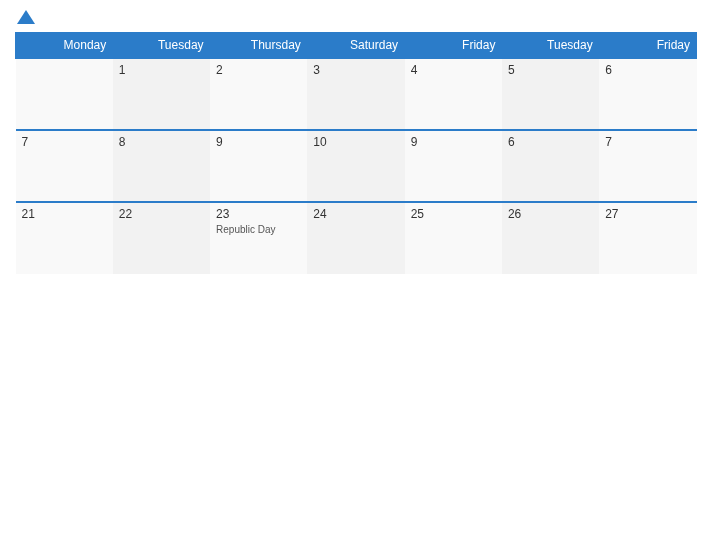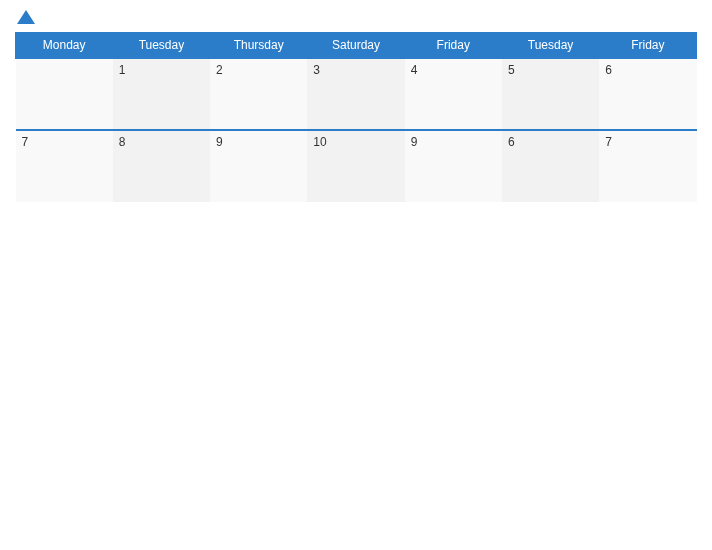--- a/index.html
+++ b/index.html
@@ -63,21 +63,21 @@
     .calendar {
       width: 100%;
       border-collapse: collapse;
     }
     .calendar thead tr th {
       background: #2b7cc9;
       color: #fff;
       font-size: 12px;
       font-weight: normal;
       padding: 5px 6px;
-      text-align: center;
+      text-align: right;
       border: 1px solid #2b7cc9;
     }
     .calendar tbody tr td {
       border-top: 2px solid #2b7cc9;
       border-left: none;
       border-right: none;
       border-bottom: none;
       vertical-align: top;
       padding: 4px 6px 4px 6px;
       height: 72px;
@@ -167,15 +167,39 @@
           <td>
             <span class="day-num">9</span>
           </td>
           <td>
             <span class="day-num">6</span>
           </td>
           <td>
             <span class="day-num">7</span>
           </td>
         </tr>
+        <tr>
+          <td>
+            <span class="day-num">21</span>
+          </td>
+          <td>
+            <span class="day-num">22</span>
+          </td>
+          <td>
+            <span class="day-num">23</span>
+            <span class="day-event">Republic Day</span>
+          </td>
+          <td>
+            <span class="day-num">24</span>
+          </td>
+          <td>
+            <span class="day-num">25</span>
+          </td>
+          <td>
+            <span class="day-num">26</span>
+          </td>
+          <td>
+            <span class="day-num">27</span>
+          </td>
+        </tr>
       </tbody>
   </table>
 </div>
 
 </body></html>

